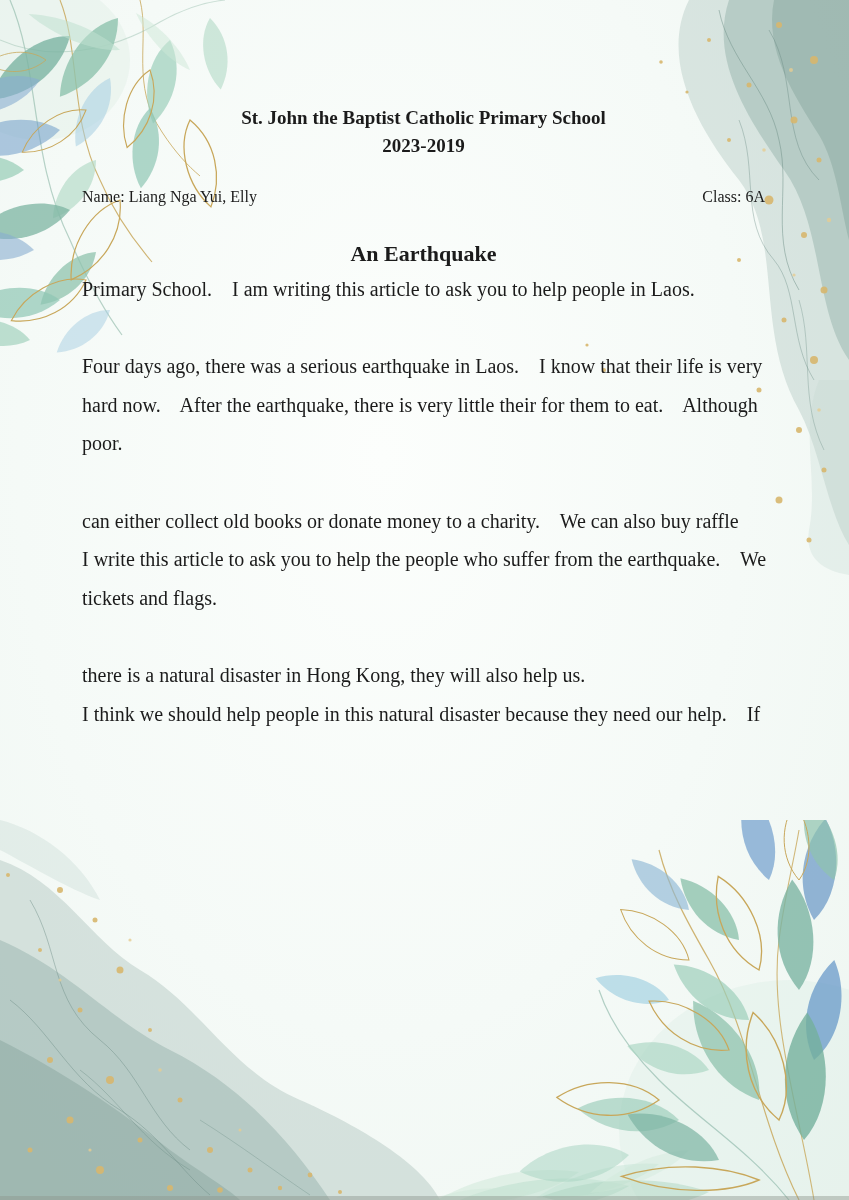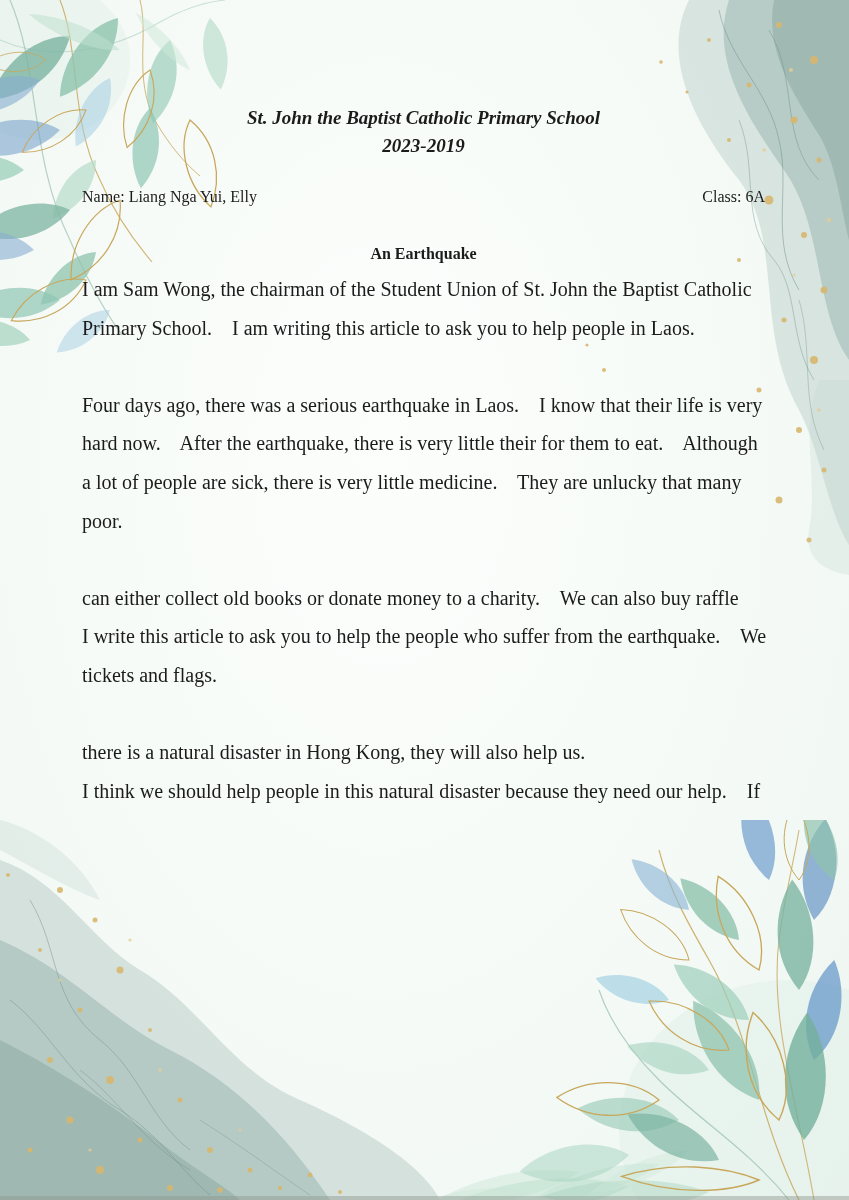--- a/index.html
+++ b/index.html
@@ -9,23 +9,23 @@
     font-family:"Liberation Serif","DejaVu Serif",serif;
     color:#1b1b1b;
   }
   .deco{position:absolute;pointer-events:none;}
   .deco-tl{left:0;top:0;}
   .deco-tr{right:0;top:0;}
   .deco-bl{left:0;bottom:0;}
   .deco-br{right:0;bottom:0;}
   .bottom-edge{position:absolute;left:0;right:0;bottom:0;height:4px;background:#8d968f;opacity:.45;}
   .content{position:absolute;left:82px;right:84px;top:0;}
-  .doc-header{margin-top:104px;text-align:center;font-weight:bold;font-size:19px;line-height:28px;font-style:italic;}
+  .doc-header{margin-top:104px;text-align:center;font-weight:bold;font-size:19px;line-height:28px;}
   .student-row{display:flex;justify-content:space-between;margin-top:24px;font-size:16px;line-height:26px;}
-  .essay-title{text-align:center;font-weight:bold;font-size:16px;line-height:28px;margin-top:30px;}
+  .essay-title{text-align:center;font-weight:bold;font-size:22px;line-height:28px;margin-top:30px;}
   .essay-body{margin-top:2px;font-size:20px;}
   .para{margin:0 0 38.6px 0;}
   .line{line-height:38.6px;white-space:pre;}
 </style>
 </head>
 <body>
 
 <svg width="0" height="0" style="position:absolute" aria-hidden="true">
   <defs>
     <path id="lfA" d="M0,0 C16,-28 48,-40 78,-34 C62,-8 28,8 0,0 Z"></path>
@@ -193,27 +193,25 @@
 
   <div class="student-row">
     <span>Name: Liang Nga Yui, Elly</span>
     <span>Class: 6A</span>
   </div>
 
   <div class="essay-title">An Earthquake</div>
 
   <div class="essay-body">
       <div class="para">
-        <div class="line">I am Sam Wong, the chairman of the Student Union of St. John the Baptist Catholic</div>
         <div class="line">Primary School.    I am writing this article to ask you to help people in Laos.</div>
       </div>
       <div class="para">
         <div class="line">Four days ago, there was a serious earthquake in Laos.    I know that their life is very</div>
         <div class="line">hard now.    After the earthquake, there is very little their for them to eat.    Although</div>
-        <div class="line">a lot of people are sick, there is very little medicine.    They are unlucky that many</div>
         <div class="line">poor.</div>
       </div>
       <div class="para">
         <div class="line">can either collect old books or donate money to a charity.    We can also buy raffle</div>
         <div class="line">I write this article to ask you to help the people who suffer from the earthquake.    We</div>
         <div class="line">tickets and flags.</div>
       </div>
       <div class="para">
         <div class="line">there is a natural disaster in Hong Kong, they will also help us.</div>
         <div class="line">I think we should help people in this natural disaster because they need our help.    If</div>

